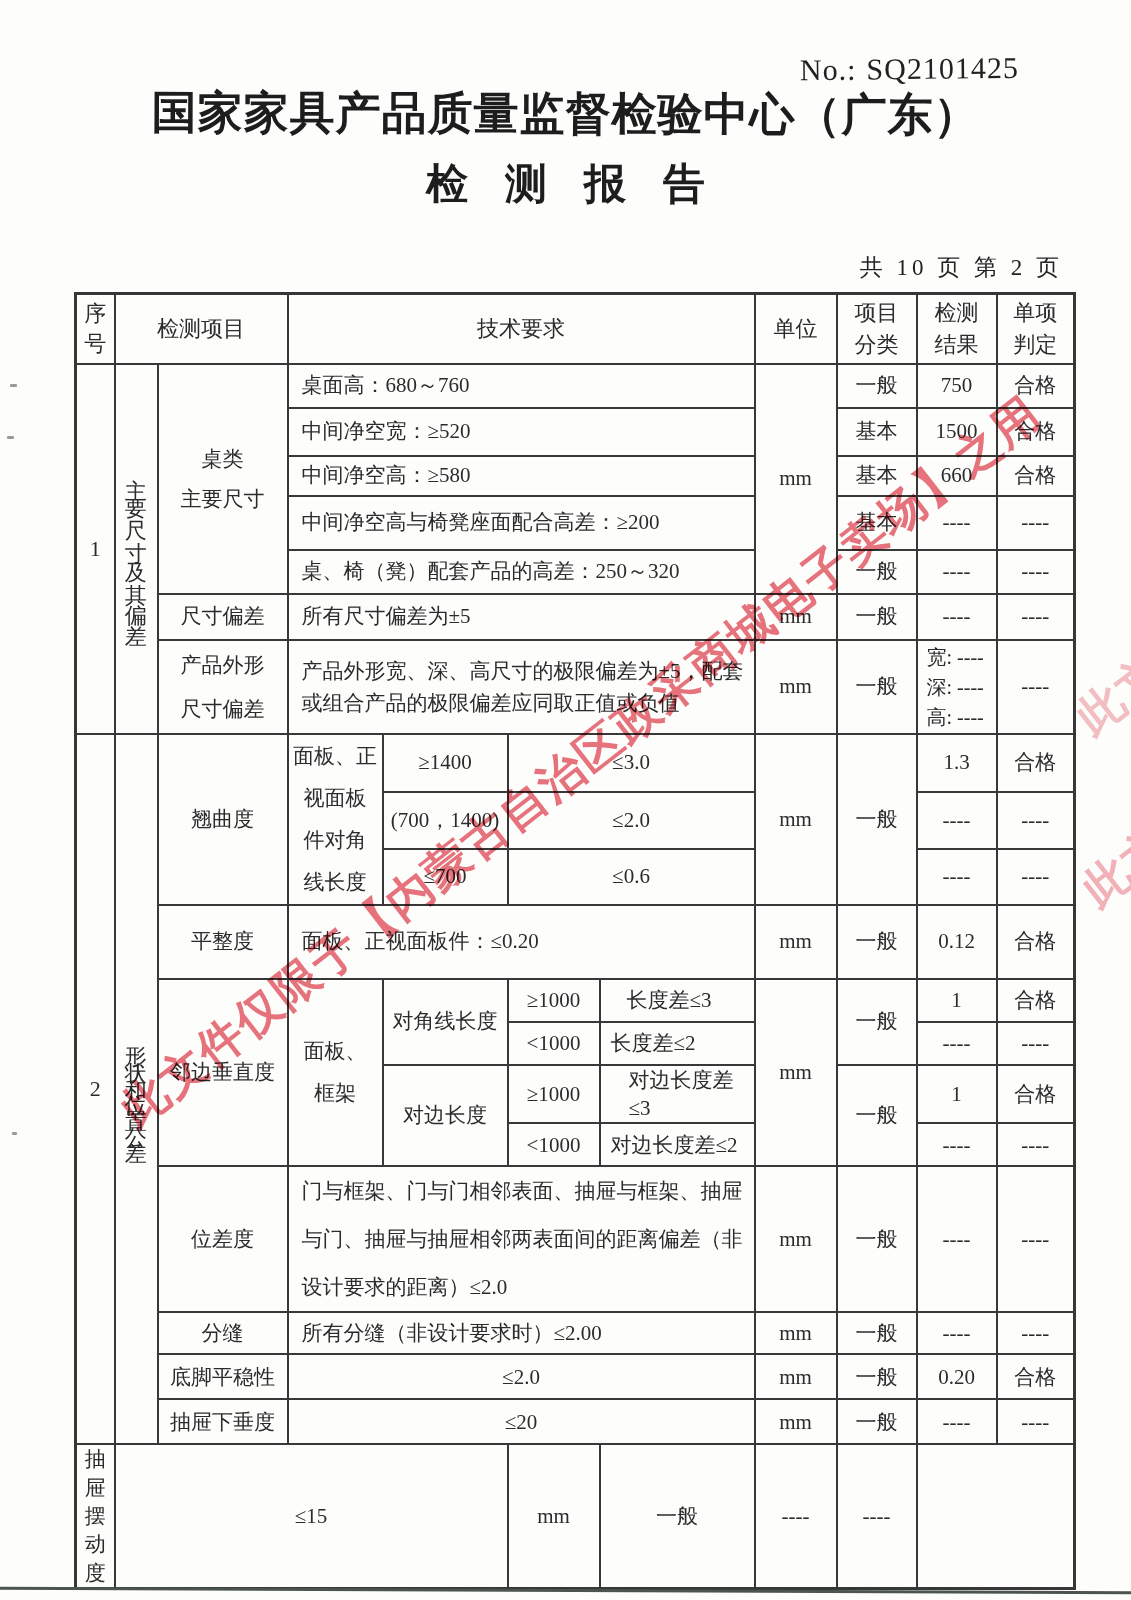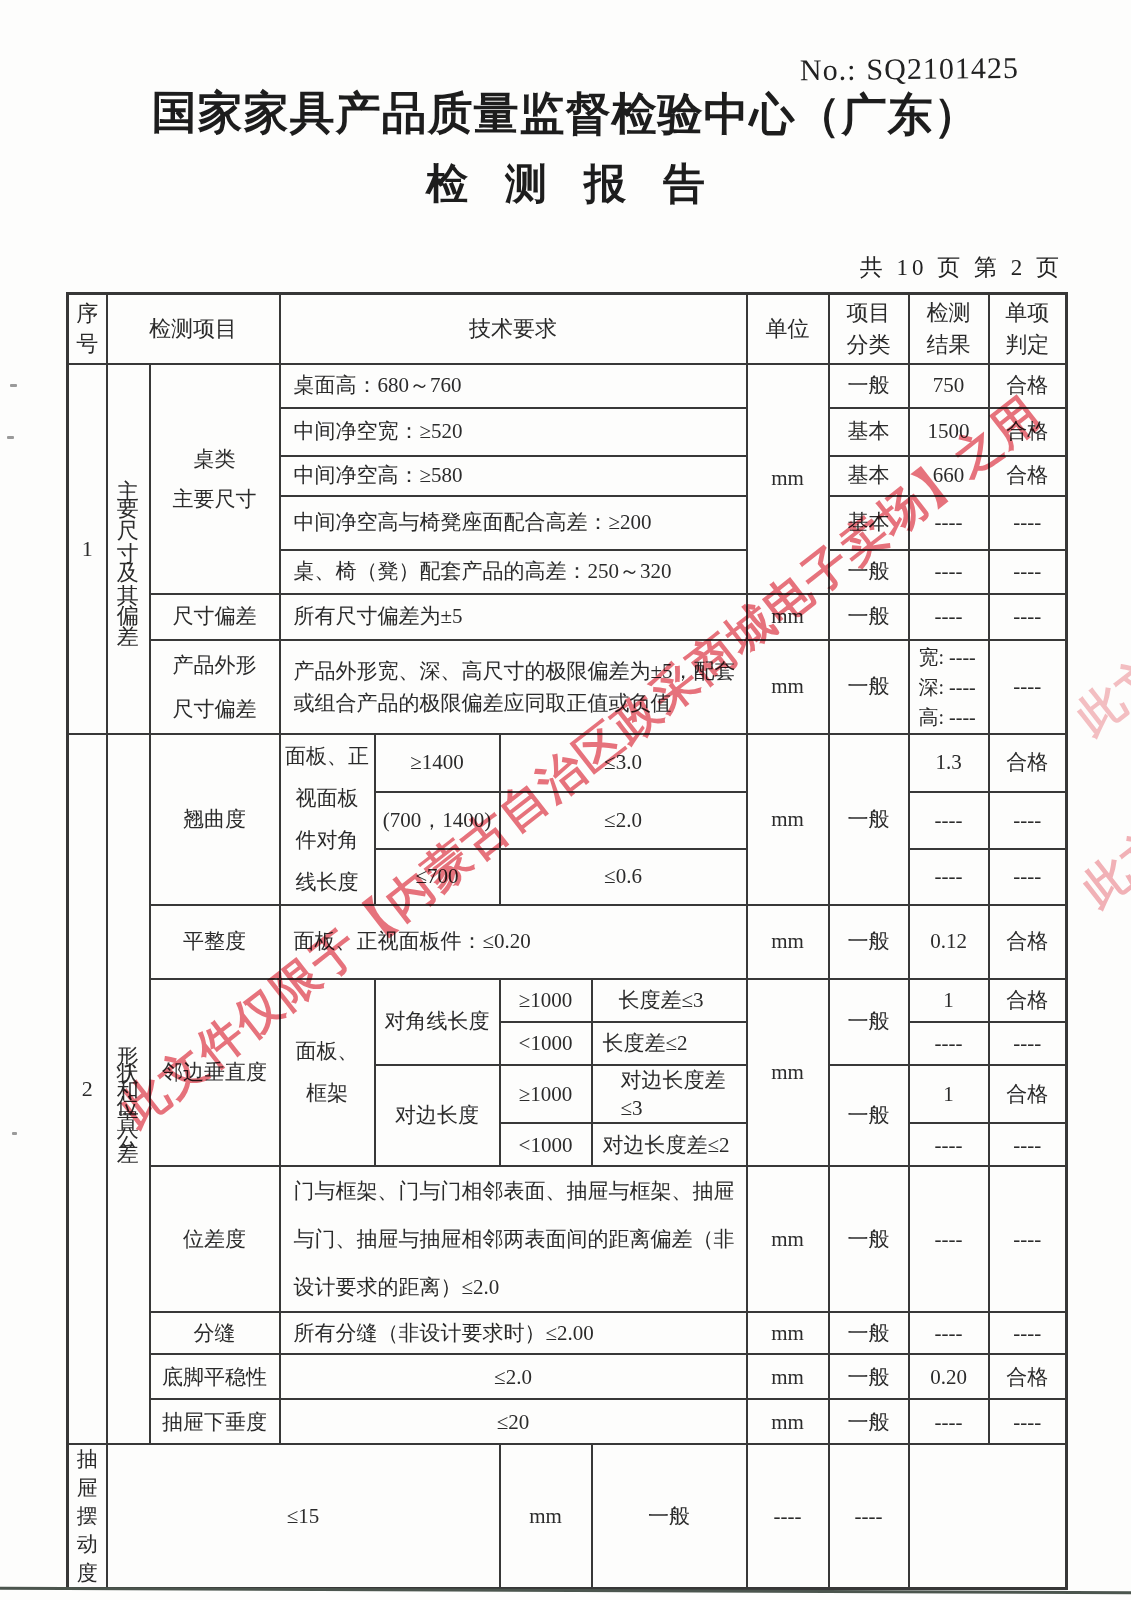--- a/index.html
+++ b/index.html
@@ -11,21 +11,21 @@
   }
   .abs{position:absolute;}
   
   .report-no{top:52px;left:800px;font-size:30px;letter-spacing:1px;color:#222;transform:rotate(-0.6deg);}
   .report-no .val{margin-left:10px;}
   .doc-title{top:84px;left:0;width:1131px;text-align:center;font-size:45px;font-weight:700;color:#1d1d1d;letter-spacing:1px;transform:rotate(0.2deg);}
   .doc-subtitle{top:156px;left:0;width:1131px;text-align:center;font-size:42px;font-weight:700;color:#1d1d1d;letter-spacing:37px;padding-left:37px;box-sizing:border-box;}
   .page-info{top:252px;right:68px;font-size:23px;letter-spacing:4px;color:#222;}
   
   table.doc{
-    top:292px;left:66px;position:absolute;
+    top:292px;left:74px;position:absolute;
     border-collapse:collapse;table-layout:fixed;width:1000px;
     border:3px solid #373737;
   }
   td{
     border:2px solid #383838;
     padding:0 4px;
     text-align:center;vertical-align:middle;
     font-size:21px;line-height:1.35;color:#2b2b2b;
     overflow:hidden;
   }

